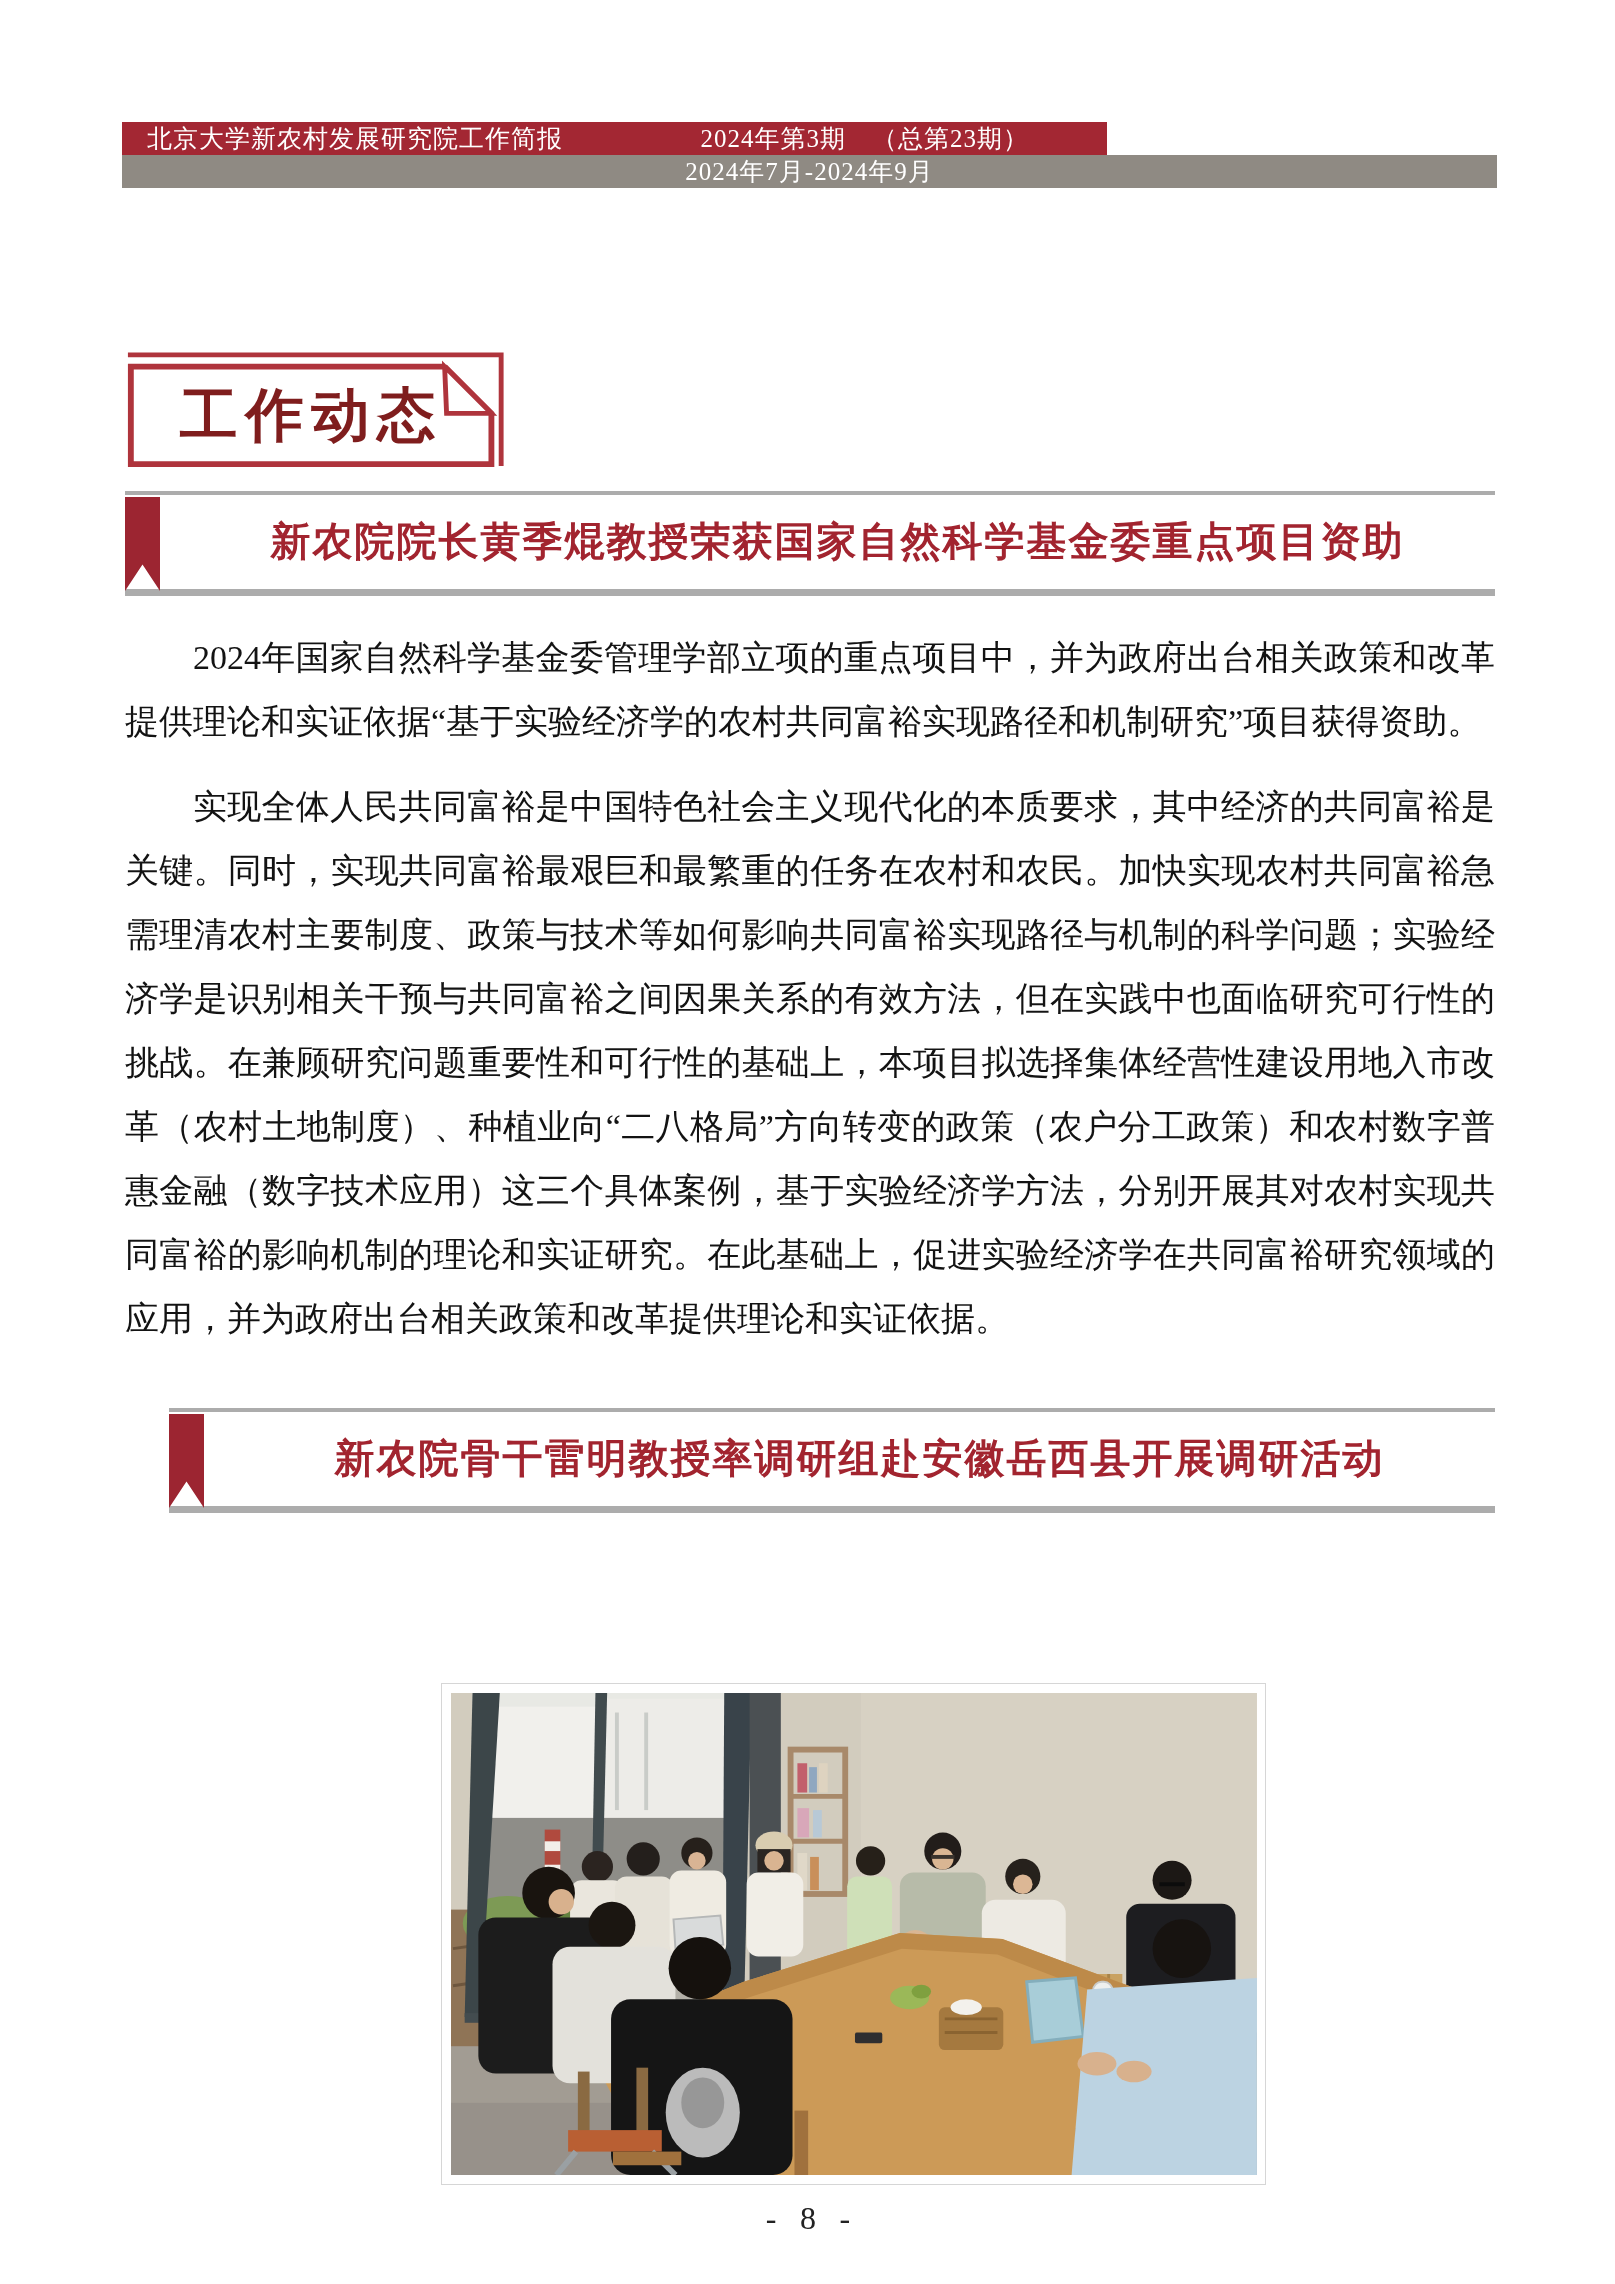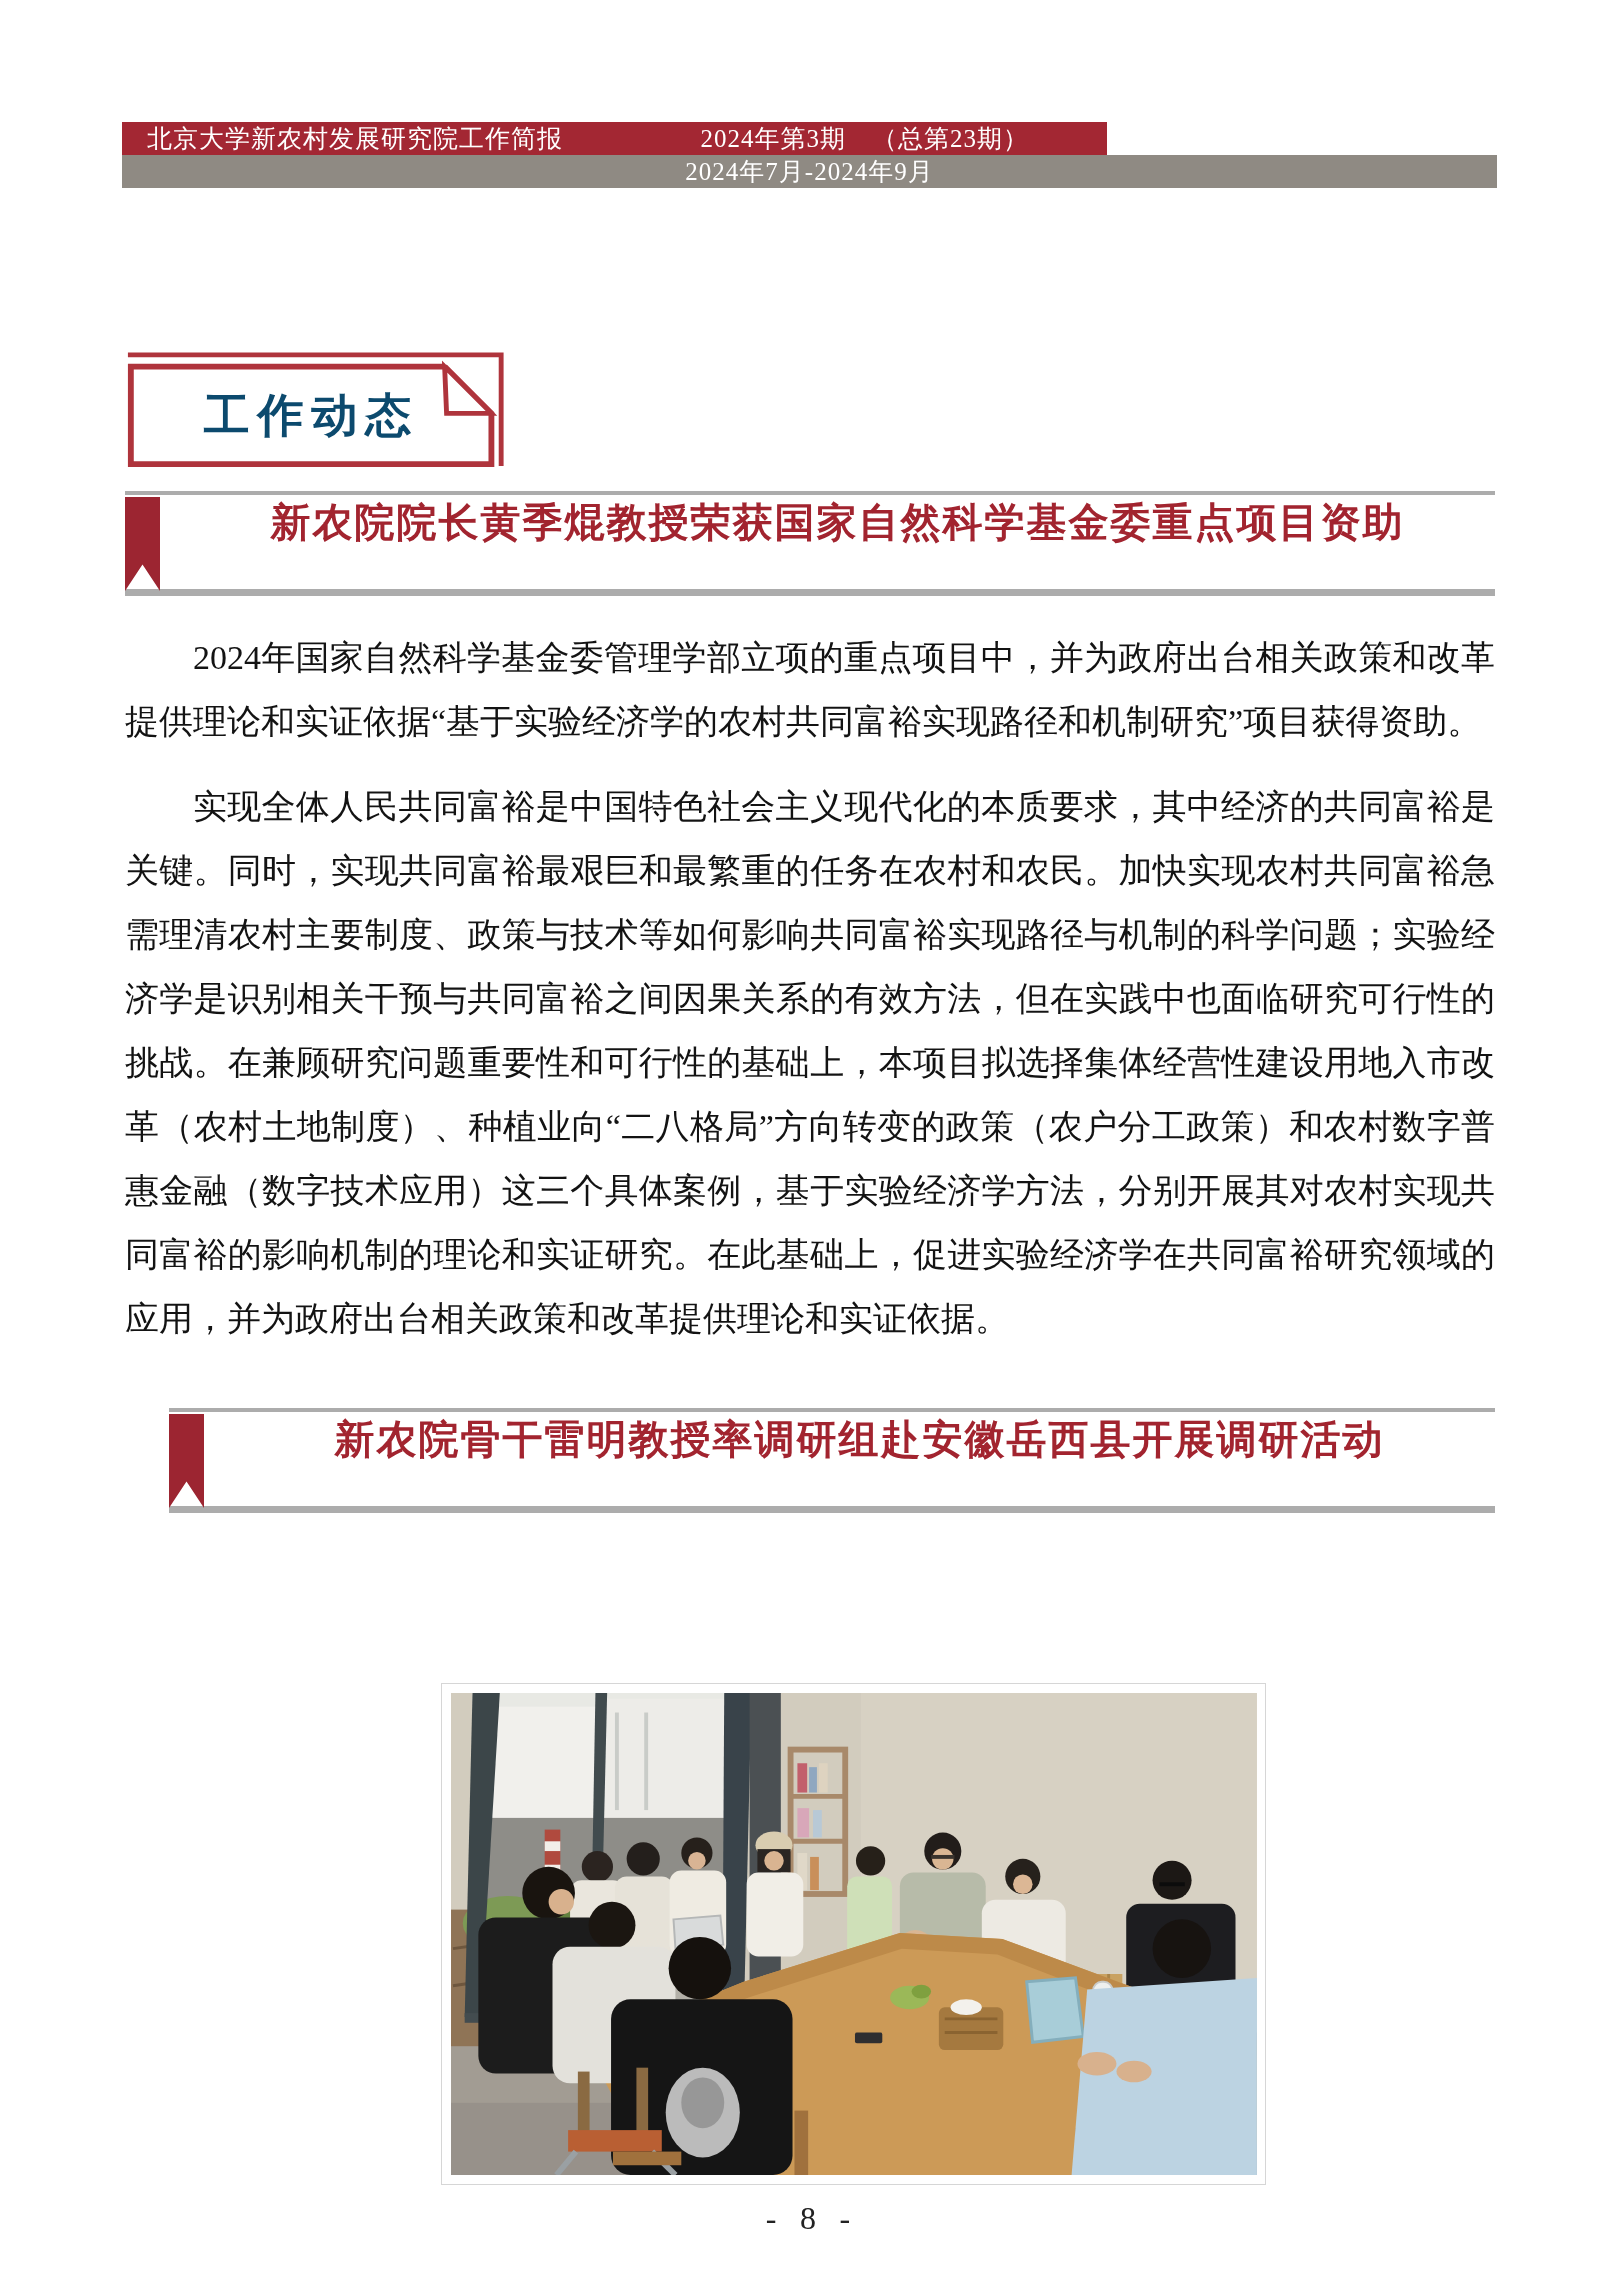--- a/index.html
+++ b/index.html
@@ -19,26 +19,26 @@
   
   .topbar{position:absolute;top:122px;left:122px;width:1375px;height:65px;display:flex;flex-direction:column;}
   .topbar-red{width:985px;height:100%;background:var(--header_red);display:flex;align-items:center;justify-content:space-between;padding:0 78px 0 25px;}
   .topbar-red span{color:#fff;font-size:25px;letter-spacing:1px;white-space:nowrap;}
   .topbar-gray{flex:1;height:100%;background:var(--header_gray);display:flex;align-items:center;justify-content:center;color:#fff;font-size:25px;letter-spacing:1px;}
 
   
   .banner{position:absolute;top:349px;left:125px;width:382px;height:121px;}
   .banner svg{position:absolute;inset:0;}
   .banner .banner-label{position:absolute;left:5.9px;top:17.6px;width:361px;height:98px;display:flex;align-items:center;justify-content:center;
-    font-family:"Liberation Sans","DejaVu Sans",sans-serif;font-weight:bold;font-size:46px;letter-spacing:7.8px;color:#0c4a6e;}
+    font-family:"Liberation Sans","DejaVu Sans",sans-serif;font-weight:bold;font-size:58px;letter-spacing:7.8px;color:#7f1d1d;}
 
   
   .article-head{position:absolute;left:125px;width:1370px;}
   .article-head .rule-top{height:3.9px;background:var(--rule_gray);}
-  .article-head .head-row{position:relative;height:94px;display:flex;align-items:flex-start;justify-content:center;padding-left:55px;}
+  .article-head .head-row{position:relative;height:94px;display:flex;align-items:center;justify-content:center;padding-left:55px;}
   .article-head .ribbon{position:absolute;left:0;top:2px;width:35px;height:94px;background:var(--ribbon_red);
     clip-path:polygon(0 0,100% 0,100% 100%,50% 72%,0 100%);}
   .article-head h2{font-family:"Liberation Sans","DejaVu Sans",sans-serif;font-weight:bold;font-size:40px;letter-spacing:2px;color:var(--accent_red);white-space:nowrap;}
   .article-head .rule-bottom{height:6.8px;background:var(--rule_gray);}
 
   
   .para{position:absolute;left:125px;width:1370px;font-size:34px;line-height:64px;text-align:justify;text-indent:2em;color:var(--body_ink);}
 
   
   .photo{position:absolute;top:1683px;left:441px;width:825px;background:#fff;border:1px solid #d6d6d6;padding:8.8px;}

